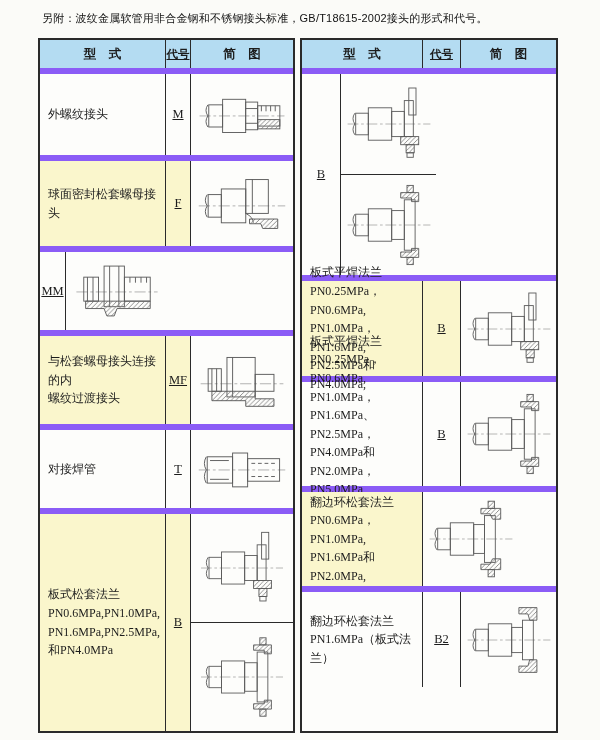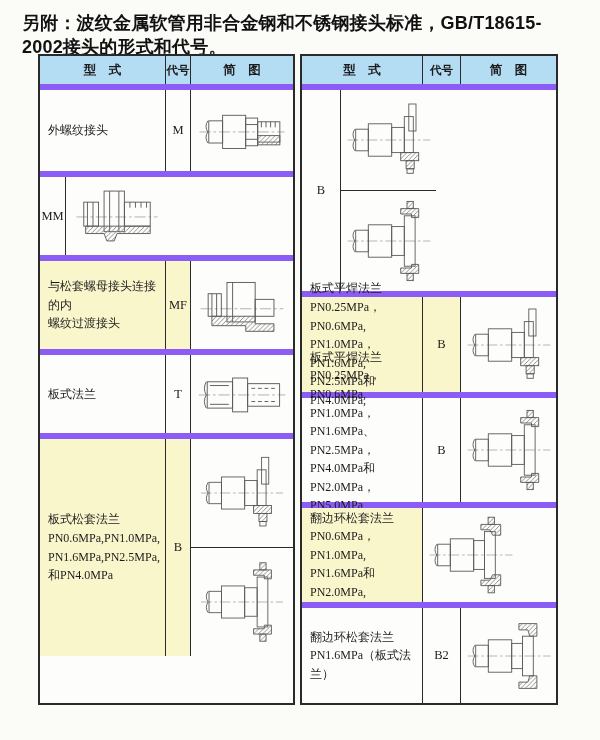--- a/index.html
+++ b/index.html
@@ -3,32 +3,32 @@
 <meta charset="utf-8">
 <style>
   html,body{margin:0;padding:0;}
   body{
     width:600px;height:740px;position:relative;
     background:#fbfbf8;
     font-family:"Liberation Sans",sans-serif;
     color:#1c1c1c;
   }
   .page-title{
-    position:absolute;left:22px;top:11px;width:556px;
-    font-size:18px;font-weight:bold;letter-spacing:0.2px;color:#111;
+    position:absolute;left:42px;top:11px;width:556px;
+    font-size:11px;font-weight:normal;letter-spacing:0.2px;color:#111;
   }
-  .tables{position:absolute;left:38px;top:54px;display:flex;}
+  .tables{position:absolute;left:38px;top:38px;display:flex;}
   .half{border:2px solid #2a2a2a;background:#fdfdfb;}
   .half-left{margin-right:5px;}
   .row{display:flex;box-sizing:border-box;}
   .row + .row{border-top:6px solid #8b5cf6;}
   .cell{box-sizing:border-box;display:flex;align-items:center;}
   .cell + .cell{border-left:1px solid #2a2a2a;}
   .c-type{padding:4px 4px 4px 8px;}
-  .c-code{justify-content:center;font-family:"Liberation Serif",serif;font-size:12.5px;}
+  .c-code{justify-content:center;font-family:"Liberation Serif",serif;font-size:12.5px;text-decoration:underline;}
   .c-diag{justify-content:center;padding:2px;}
   .half-left .c-type{width:125px;}
   .half-left .c-code{width:25px;}
   .half-left .c-diag{width:103px;}
   .half-right .c-type{width:120px;}
   .half-right .c-code{width:38px;}
   .half-right .c-diag{width:96px;}
   .hdr{background:#b4dcf2;height:28px;}
   .hdr .cell{justify-content:center;font-weight:bold;font-size:12.5px;padding:0;}
   .hl{background:#faf6cc;}
@@ -91,20 +91,40 @@
           <rect class="ln" x="67" y="29" width="24" height="22"></rect>
           <line class="ln" x1="71" y1="29" x2="71" y2="35"></line>
             <line class="ln" x1="76" y1="29" x2="76" y2="35"></line>
             <line class="ln" x1="81" y1="29" x2="81" y2="35"></line>
             <line class="ln" x1="86" y1="29" x2="86" y2="35"></line>
           <rect class="hf" x="67" y="44" width="24" height="10"></rect>
         </svg>
       </div>
     </div>
 
+    <div class="row h91">
+      <div class="cell c-type hl">
+          <span class="pre">球面密封松套螺母接头</span>
+        </div>
+      <div class="cell c-code hl">
+          <span>F</span>
+        </div>
+      <div class="cell c-diag">
+        <svg class="diag" width="94" height="76" viewBox="0 0 100 80">
+          <line class="cl" x1="4" y1="42" x2="96" y2="42" stroke-dasharray="12 3 3 3"></line>
+          <path class="ln" d="M13 30 q-4 6 0 12 q-4 6 0 12"></path>
+          <rect class="ln" x="14" y="30" width="14" height="24"></rect>
+          <rect class="ln" x="28" y="24" width="26" height="36"></rect>
+          <rect class="ln" x="54" y="14" width="24" height="36"></rect>
+          <line class="ln" x1="61" y1="14" x2="61" y2="50"></line>
+          <path class="ln" d="M54 50 q8 4 8 10"></path>
+          <path class="hf" d="M58 56 h30 v10 h-16 l-2 -5 h-12 z"></path>
+        </svg>
+      </div>
+    </div>
 
     <div class="row h84">
       <div class="cell c-code">
           <span>MM</span>
         </div>
       <div class="cell c-diag">
         <svg class="diag" width="94" height="72" viewBox="0 0 100 78">
           <line class="cl" x1="6" y1="40" x2="94" y2="40" stroke-dasharray="12 3 3 3"></line>
           <rect class="ln" x="14" y="24" width="16" height="26"></rect>
           <line class="ln" x1="18" y1="24" x2="18" y2="50"></line>
@@ -139,21 +159,21 @@
           <rect class="ln" x="34" y="16" width="30" height="42"></rect>
           <line class="ln" x1="40" y1="16" x2="40" y2="58"></line>
           <rect class="ln" x="64" y="34" width="20" height="18"></rect>
           <path class="hf" d="M18 52 h46 v8 h20 v8 h-30 v-6 h-36 z"></path>
         </svg>
       </div>
     </div>
 
     <div class="row h84">
       <div class="cell c-type">
-          <span class="pre">板式法兰</span>
+          <span class="pre">对接焊管</span>
         </div>
       <div class="cell c-code">
           <span>T</span>
         </div>
       <div class="cell c-diag">
         <svg class="diag" width="94" height="70" viewBox="0 0 100 74">
           <line class="cl" x1="4" y1="38" x2="96" y2="38" stroke-dasharray="12 3 3 3"></line>
           <path class="ln" d="M12 24 q-4 7 0 14 q-4 7 0 14"></path>
           <rect class="ln" x="13" y="24" width="27" height="28"></rect>
           <line class="ln" x1="16" y1="28" x2="36" y2="28"></line>

